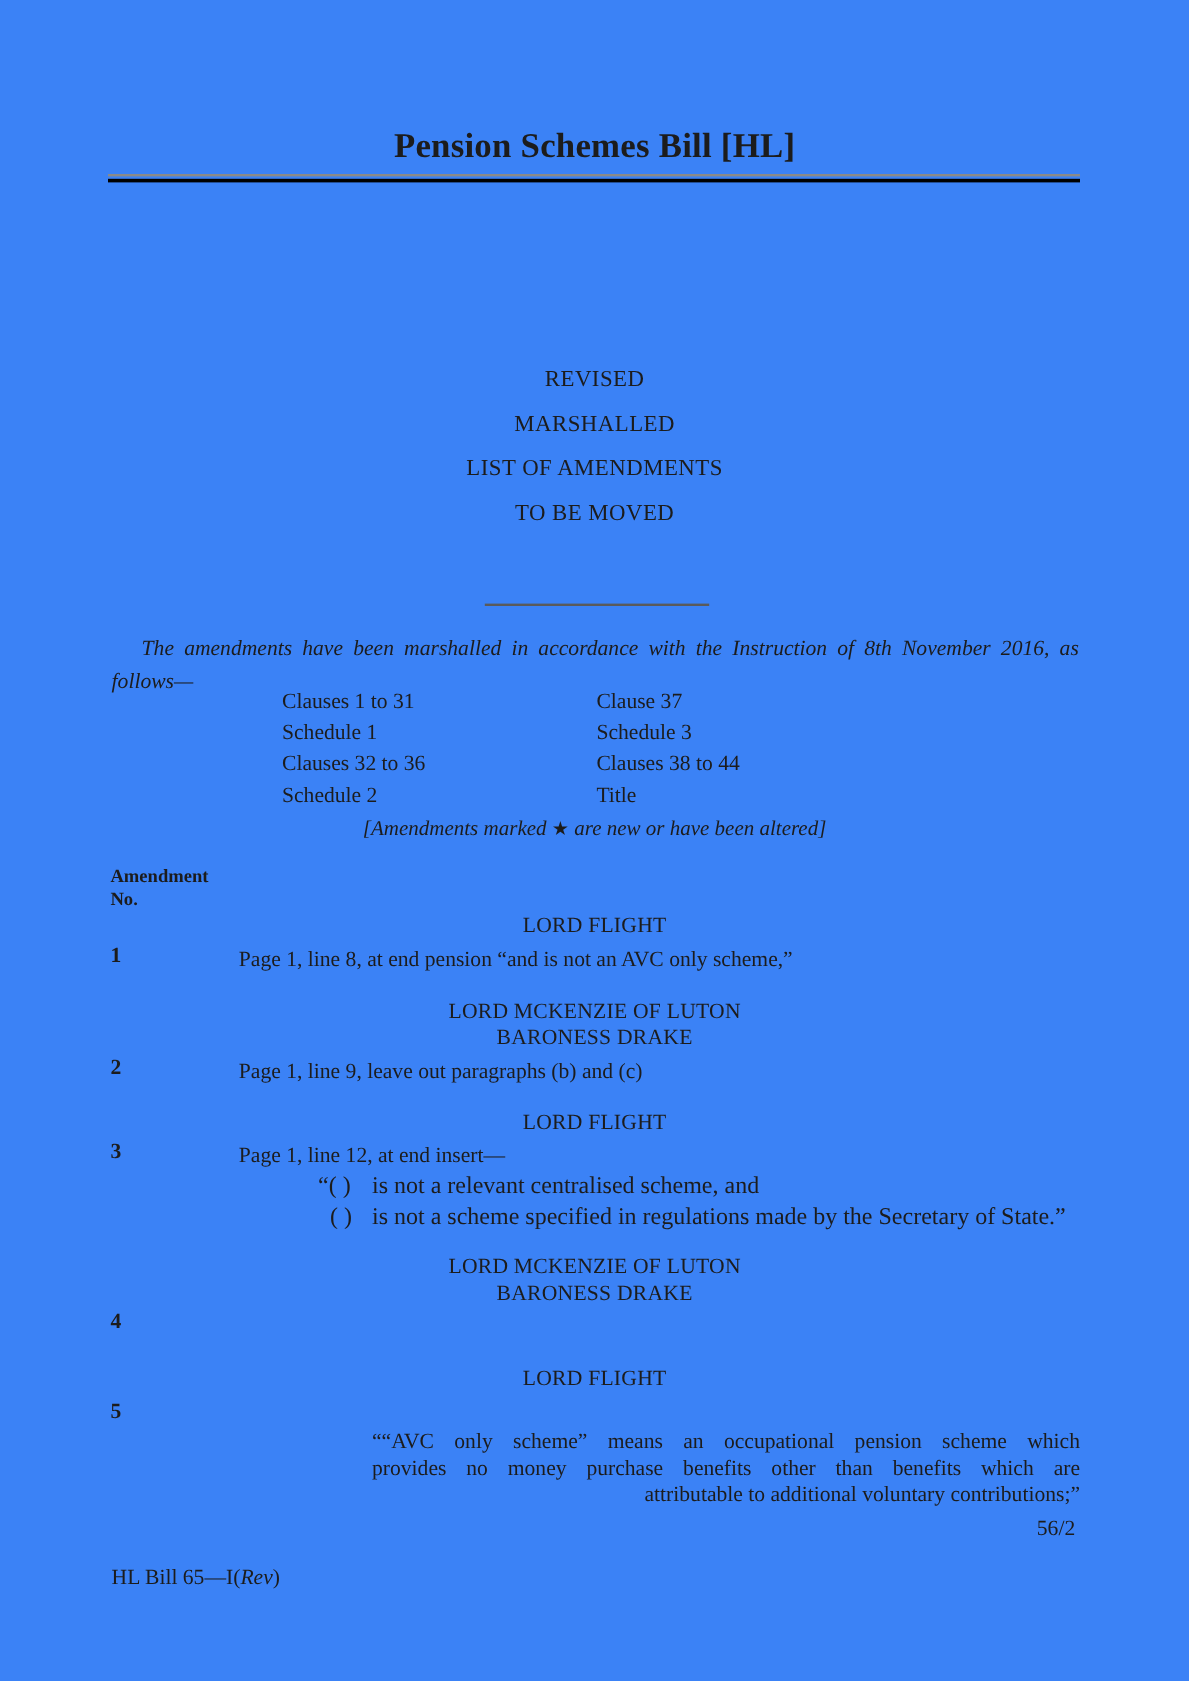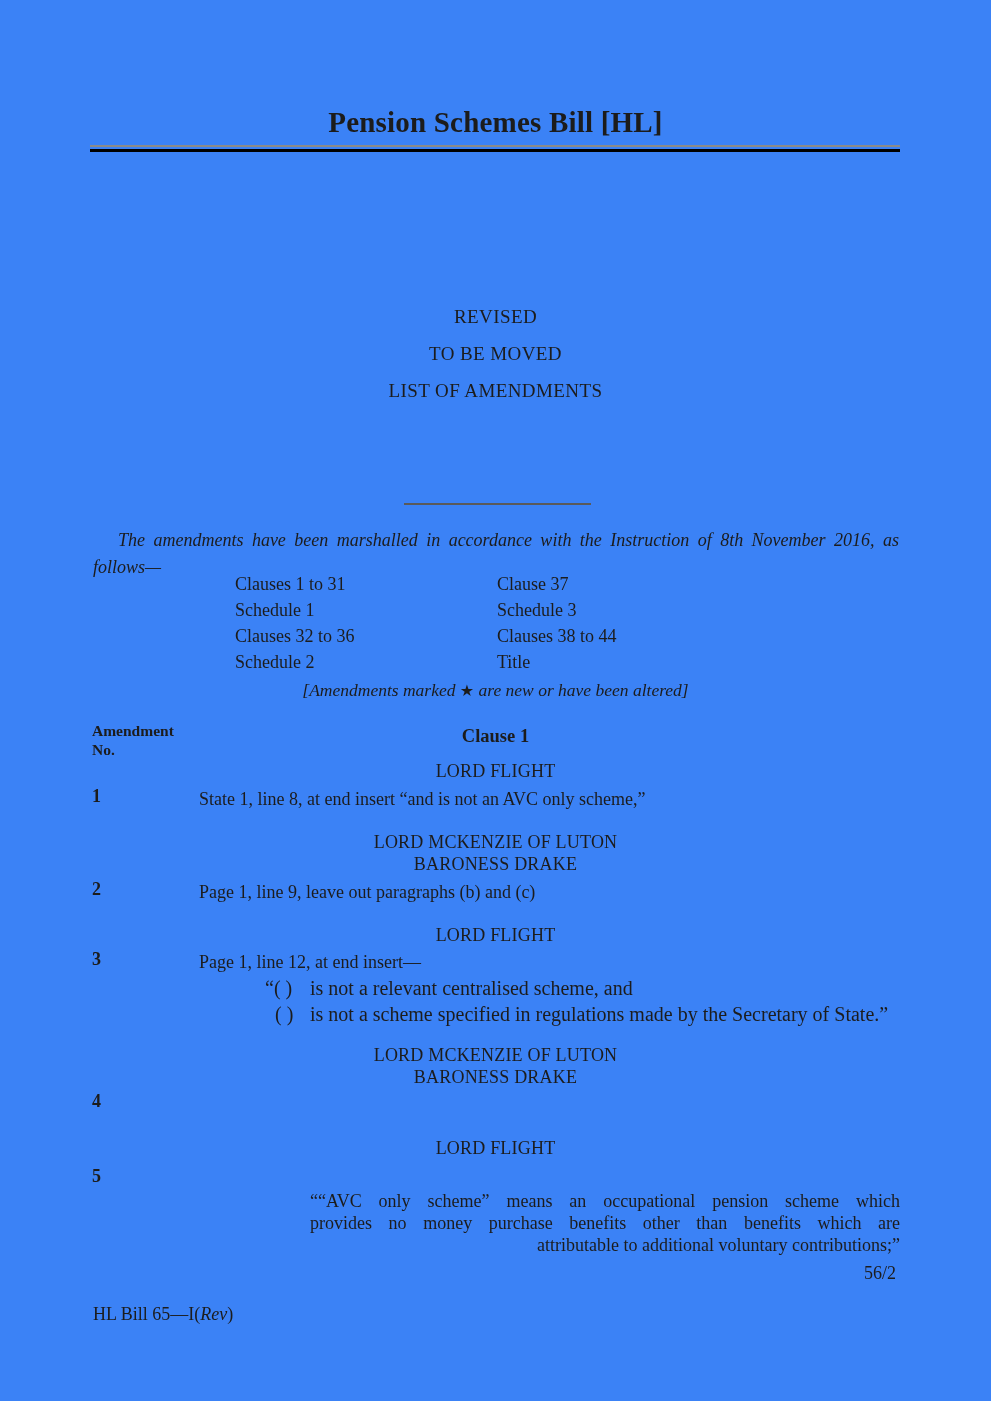--- a/index.html
+++ b/index.html
@@ -66,22 +66,23 @@
 
   <div class="abs center title">Pension Schemes Bill [HL]</div>
 
   <div class="abs title-rule">
     <div class="thin"></div>
     <div class="thick"></div>
   </div>
 
   <div class="abs center headings">
     <div>REVISED</div>
+    <div>MARSHALLED</div>
+    <div>LIST OF AMENDMENTS</div>
     <div>TO BE MOVED</div>
-    <div>LIST OF AMENDMENTS</div>
   </div>
 
   <div class="abs short-rule"></div>
 
   <div class="abs instruction">
     <div class="l1">The amendments have been marshalled in accordance with the Instruction of 8th November 2016, as</div>
     <div class="l2">follows—</div>
   </div>
 
   <div class="abs cols">
@@ -101,25 +102,24 @@
 
   <div class="abs center star-note">
     <span>[Amendments marked </span><span class="star">★</span><span> are new or have been altered]</span>
   </div>
 
   <div class="abs amd-label">
     <div>Amendment</div>
     <div>No.</div>
   </div>
 
-  <div class="abs center clause-head">Clause 1</div>
 
   <div class="abs center sponsor" style="top:760px">LORD FLIGHT</div>
   <div class="abs amd-num" style="top:786px">1</div>
-  <div class="abs amd-text" style="top:786px">State 1, line 8, at end insert “and is not an AVC only scheme,”</div>
+  <div class="abs amd-text" style="top:786px">Page 1, line 8, at end pension “and is not an AVC only scheme,”</div>
 
   <div class="abs center sponsor" style="top:831px">LORD MCKENZIE OF LUTON</div>
   <div class="abs center sponsor" style="top:853px">BARONESS DRAKE</div>
   <div class="abs amd-num" style="top:879px">2</div>
   <div class="abs amd-text" style="top:879px">Page 1, line 9, leave out paragraphs (b) and (c)</div>
 
   <div class="abs center sponsor" style="top:924px">LORD FLIGHT</div>
   <div class="abs amd-num" style="top:949px">3</div>
   <div class="abs amd-text" style="top:949px">Page 1, line 12, at end insert—</div>
   <div class="abs subline sub1">

